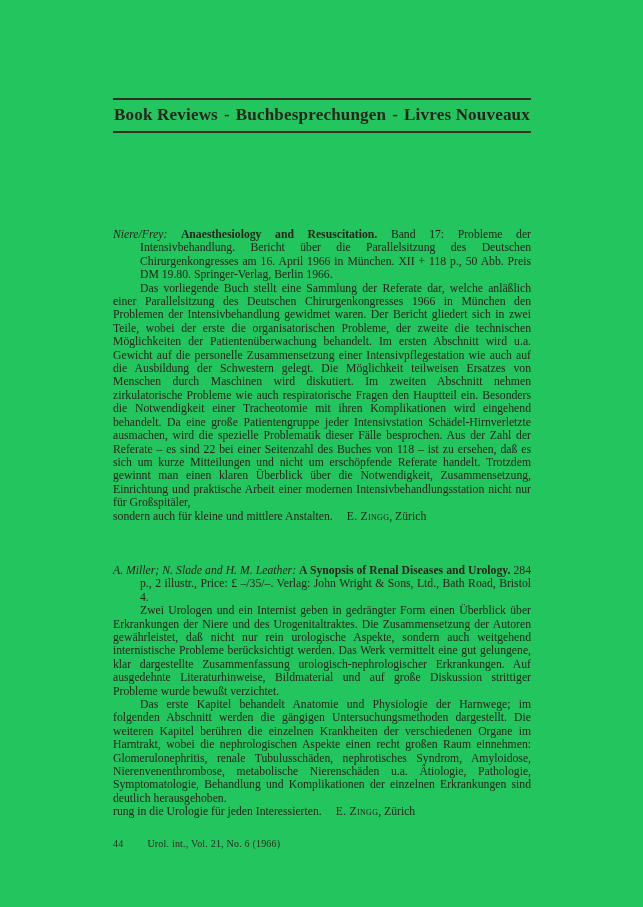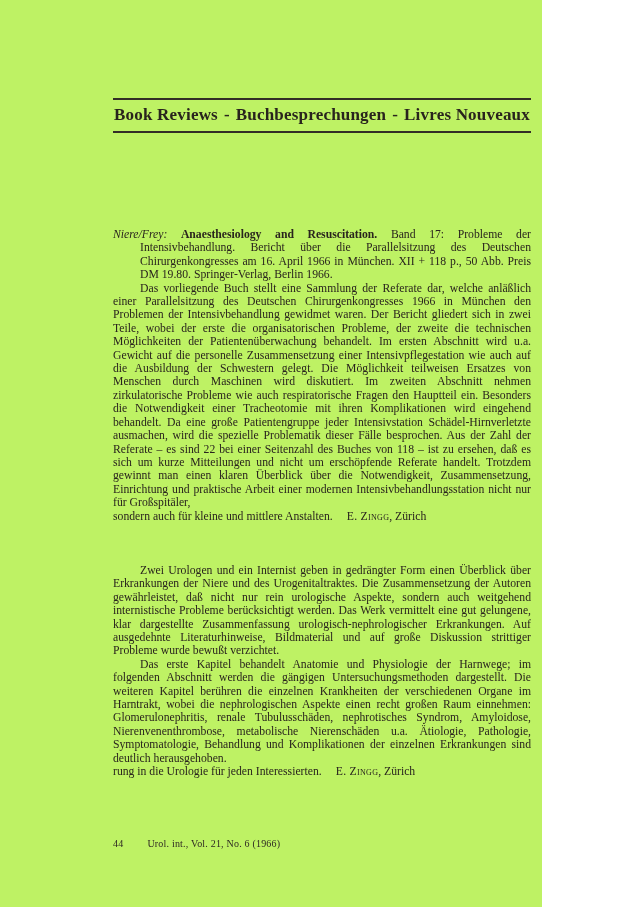--- a/index.html
+++ b/index.html
@@ -1,20 +1,20 @@
 <!DOCTYPE html>
 <html lang="de"><head>
 <meta charset="utf-8">
 <style>
   html, body { margin: 0; padding: 0; }
   .page {
     position: relative;
-    width: 542px;
+    width: 643px;
     height: 907px;
-    background: #bef264;
+    background: #22c55e;
     color: #29241d;
     font-family: "Liberation Serif", "DejaVu Serif", serif;
     overflow: hidden;
     box-sizing: border-box;
   }
   .content {
     position: absolute;
     left: 113px;
     top: 0;
     width: 418px;
@@ -93,20 +93,25 @@
         <span class="biblio">Band 17: Probleme der Intensivbehandlung. Bericht über die Parallelsitzung des Deutschen Chirurgenkongresses am 16. April 1966 in München. XII + 118 p., 50 Abb. Preis DM 19.80. Springer-Verlag, Berlin 1966.</span>
       </p>
       <p class="body-par">Das vorliegende Buch stellt eine Sammlung der Referate dar, welche anläßlich einer Parallelsitzung des Deutschen Chirurgenkongresses 1966 in München den Problemen der Intensivbehandlung gewidmet waren. Der Bericht gliedert sich in zwei Teile, wobei der erste die organisatorischen Probleme, der zweite die technischen Möglichkeiten der Patientenüberwachung behandelt. Im ersten Abschnitt wird u.a. Gewicht auf die personelle Zusammensetzung einer Intensivpflegestation wie auch auf die Ausbildung der Schwestern gelegt. Die Möglichkeit teilweisen Ersatzes von Menschen durch Maschinen wird diskutiert. Im zweiten Abschnitt nehmen zirkulatorische Probleme wie auch respiratorische Fragen den Hauptteil ein. Besonders die Notwendigkeit einer Tracheotomie mit ihren Komplikationen wird eingehend behandelt. Da eine große Patientengruppe jeder Intensivstation Schädel-Hirnverletzte ausmachen, wird die spezielle Problematik dieser Fälle besprochen. Aus der Zahl der Referate – es sind 22 bei einer Seitenzahl des Buches von 118 – ist zu ersehen, daß es sich um kurze Mitteilungen und nicht um erschöpfende Referate handelt. Trotzdem gewinnt man einen klaren Überblick über die Notwendigkeit, Zusammensetzung, Einrichtung und praktische Arbeit einer modernen Intensivbehandlungsstation nicht nur für Großspitäler,</p>
       <div class="closing">
         <span>sondern auch für kleine und mittlere Anstalten.</span>
         <span class="signature"><span class="sc">E. Zingg</span><span>, Zürich</span></span>
       </div>
     </article>
 
     <article class="review review-2">
+      <p class="citation">
+        <span class="authors">A. Miller; N. Slade and H. M. Leather:</span>
+        <span class="booktitle">A Synopsis of Renal Diseases and Urology.</span>
+        <span class="biblio">284 p., 2 illustr., Price: £ –/35/–. Verlag: John Wright &amp; Sons, Ltd., Bath Road, Bristol 4.</span>
+      </p>
       <p class="body-par">Zwei Urologen und ein Internist geben in gedrängter Form einen Überblick über Erkrankungen der Niere und des Urogenitaltraktes. Die Zusammensetzung der Autoren gewährleistet, daß nicht nur rein urologische Aspekte, sondern auch weitgehend internistische Probleme berücksichtigt werden. Das Werk vermittelt eine gut gelungene, klar dargestellte Zusammenfassung urologisch-nephrologischer Erkrankungen. Auf ausgedehnte Literaturhinweise, Bildmaterial und auf große Diskussion strittiger Probleme wurde bewußt verzichtet.</p>
       <p class="body-par">Das erste Kapitel behandelt Anatomie und Physiologie der Harnwege; im folgenden Abschnitt werden die gängigen Untersuchungsmethoden dargestellt. Die weiteren Kapitel berühren die einzelnen Krankheiten der verschiedenen Organe im Harntrakt, wobei die nephrologischen Aspekte einen recht großen Raum einnehmen: Glomerulonephritis, renale Tubulusschäden, nephrotisches Syndrom, Amyloidose, Nierenvenenthrombose, metabolische Nierenschäden u.a. Ätiologie, Pathologie, Symptomatologie, Behandlung und Komplikationen der einzelnen Erkrankungen sind deutlich herausgehoben.</p>
       <div class="closing">
         <span>rung in die Urologie für jeden Interessierten.</span>
         <span class="signature"><span class="sc">E. Zingg</span><span>, Zürich</span></span>
       </div>
     </article>
 
   </div>
 

